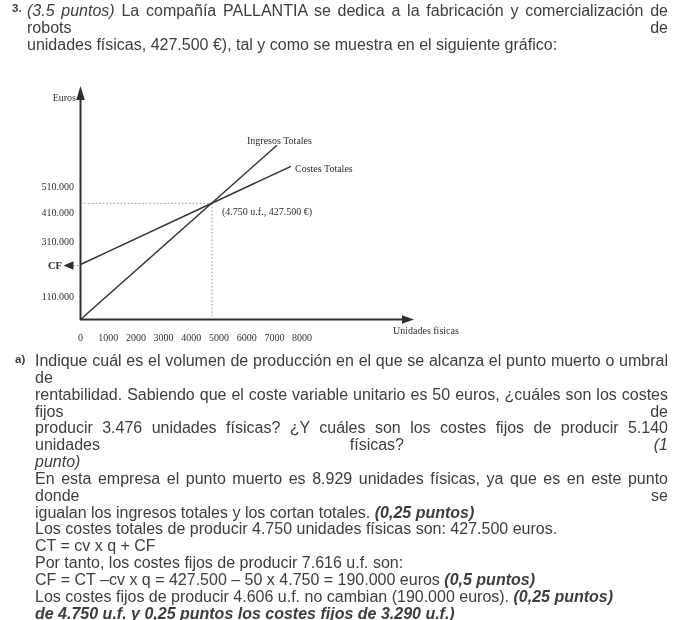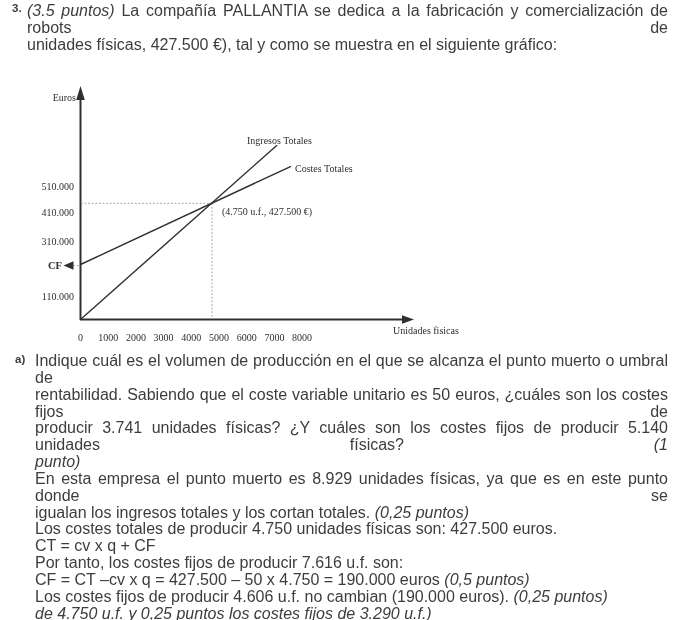--- a/index.html
+++ b/index.html
@@ -9,21 +9,21 @@
     -webkit-font-smoothing:antialiased;overflow:hidden;
   }
   .abs{position:absolute;}
   .num{font-weight:bold;font-size:11.5px;}
   .txtblock{font-size:16px;}
   #item3-text{left:27px;top:2px;width:641px;line-height:17px;}
   #itemA-text{left:35px;top:353px;width:633px;line-height:16.85px;}
   .line{white-space:normal;}
   .just{text-align:justify;text-align-last:justify;-moz-text-align-last:justify;text-justify:inter-word;}
   .it{font-style:italic;}
-  .bi{font-style:italic;font-weight:normal;}
+  .bi{font-style:italic;font-weight:bold;}
   svg text{font-family:"Liberation Serif",serif;fill:#2f2f2f;}
   .ctick{font-size:10px;}
   .clabel{font-size:10px;}
   .cf{font-size:10.5px;font-weight:bold;}
 </style>
 </head>
 <body>
 
 <div class="abs num" style="left:12px;top:2px;">3.</div>
 <div id="item3-text" class="abs txtblock">
@@ -68,21 +68,21 @@
 
   <text x="247" y="144" class="clabel">Ingresos Totales</text>
   <text x="295" y="172" class="clabel">Costes Totales</text>
   <text x="222" y="215" class="clabel">(4.750 u.f., 427.500 €)</text>
 </svg>
 
 <div class="abs num" style="left:15px;top:353px;">a)</div>
 <div id="itemA-text" class="abs txtblock">
   <div class="line just">Indique cuál es el volumen de producción en el que se alcanza el punto muerto o umbral de</div>
   <div class="line just">rentabilidad. Sabiendo que el coste variable unitario es 50 euros, ¿cuáles son los costes fijos de</div>
-  <div class="line just"><span>producir 3.741 unidades físicas? ¿Y cuáles son los costes fijos de producir 5.140 unidades físicas? </span><span class="it">(1</span></div>
+  <div class="line just"><span>producir 3.476 unidades físicas? ¿Y cuáles son los costes fijos de producir 5.140 unidades físicas? </span><span class="it">(1</span></div>
   <div class="line"><span class="it">punto)</span></div>
   <div class="line just">En esta empresa el punto muerto es 8.929 unidades físicas, ya que es en este punto donde se</div>
   <div class="line"><span>igualan los ingresos totales y los cortan totales. </span><span class="bi">(0,25 puntos)</span></div>
   <div class="line">Los costes totales de producir 4.750 unidades físicas son: 427.500 euros.</div>
   <div class="line">CT = cv x q + CF</div>
   <div class="line">Por tanto, los costes fijos de producir 7.616 u.f. son:</div>
   <div class="line"><span>CF = CT –cv x q = 427.500 – 50 x 4.750 = 190.000 euros </span><span class="bi">(0,5 puntos)</span></div>
   <div class="line"><span>Los costes fijos de producir 4.606 u.f. no cambian (190.000 euros). </span><span class="bi">(0,25 puntos)</span></div>
   <div class="line"><span class="bi">de 4.750 u.f. y 0,25 puntos los costes fijos de 3.290 u.f.)</span></div>
 </div>

